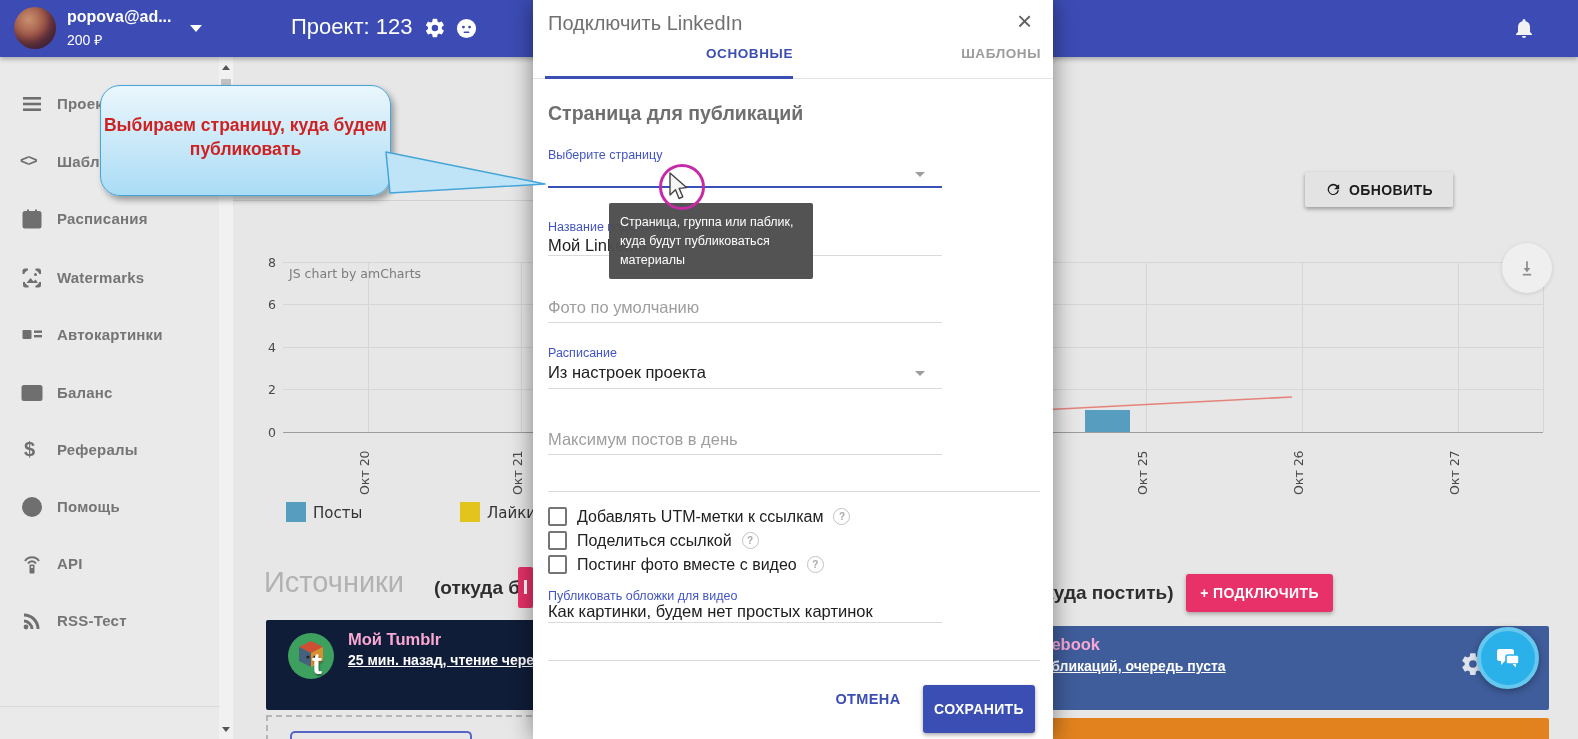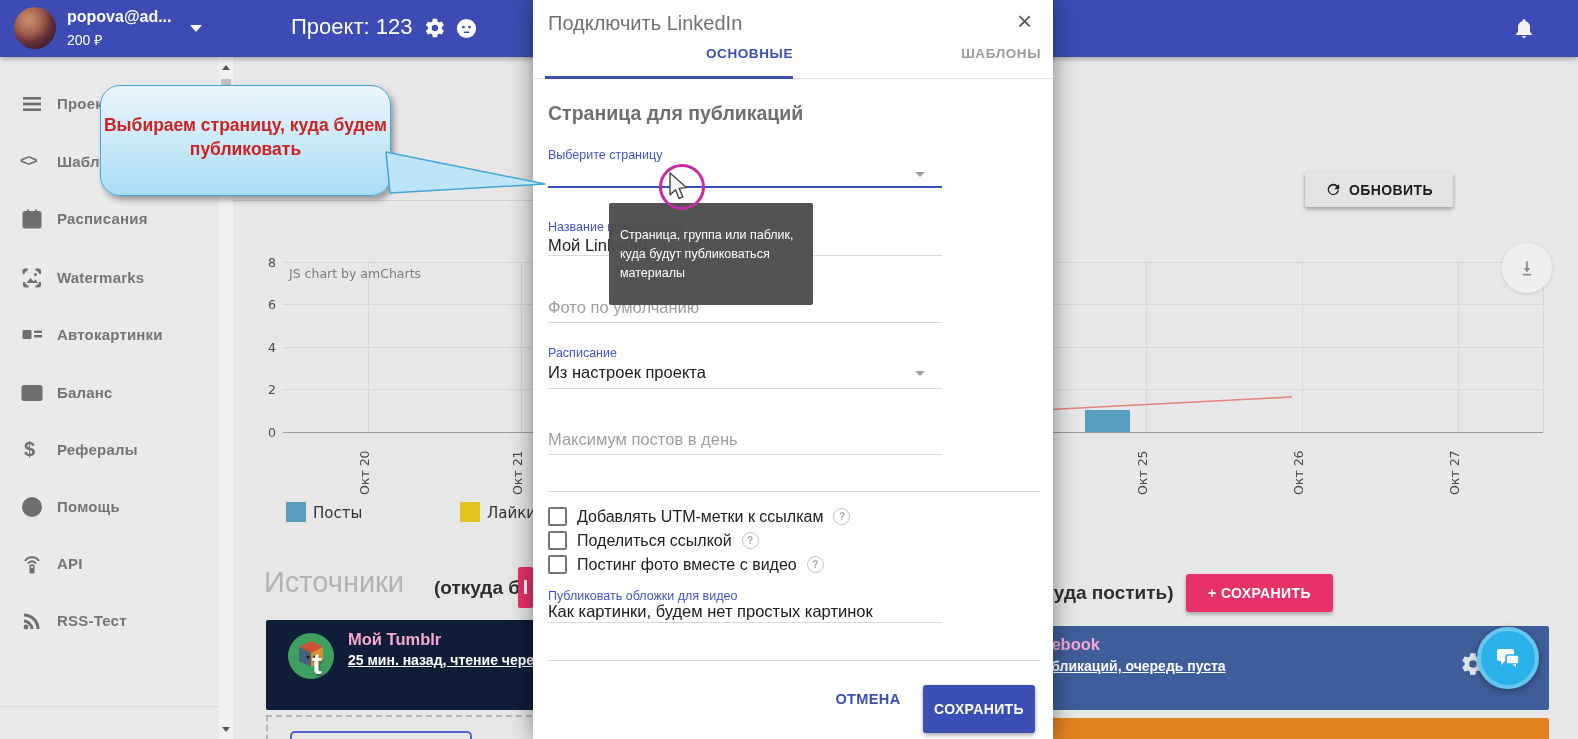--- a/index.html
+++ b/index.html
@@ -67,21 +67,21 @@
   .cb-row{position:absolute;left:15px;display:flex;align-items:center;gap:10px;}
   .cb-box{width:15px;height:15px;border:2px solid #757575;border-radius:2px;background:#fff;cursor:pointer;}
   .cb-lbl{font-size:16px;color:#202020;}
   .cb-help{width:15px;height:15px;border:1.5px solid #c2c2c2;border-radius:50%;font-size:10px;color:#a8a8a8;
     display:flex;align-items:center;justify-content:center;font-weight:bold;}
   .m-cancel{position:absolute;left:295px;top:691px;width:80px;text-align:center;font-size:14.5px;font-weight:bold;color:#3b4eb4;letter-spacing:.4px;cursor:pointer;}
   .m-save{position:absolute;left:390px;top:685px;width:112px;height:48px;background:#3b4eb4;border-radius:3px;
     color:#fff;font-size:14px;font-weight:bold;letter-spacing:.4px;display:flex;align-items:center;justify-content:center;
     box-shadow:0 2px 4px rgba(0,0,0,.35);cursor:pointer;}
   .m-tooltip{position:absolute;left:76px;top:203px;width:182px;background:rgba(77,77,77,.97);color:#fff;
-    font-size:12.5px;line-height:1.5;padding:23px 11px;border-radius:2px;z-index:6;}
+    font-size:12.5px;line-height:1.5;padding:10px 11px;border-radius:2px;z-index:6;}
   
   .ring{left:659px;top:164px;width:40px;height:40px;border:3px solid #c62aa6;border-radius:50%;z-index:45;}
   .fab{left:1477px;top:627px;width:54px;height:54px;border-radius:50%;background:#2bb1ea;border:4px solid #66c7ef;
     box-shadow:0 2px 7px rgba(0,0,0,.35);z-index:25;display:flex;align-items:center;justify-content:center;cursor:pointer;}
   .dl-fab{left:1502px;top:243px;width:50px;height:50px;border-radius:50%;background:#efefef;
     box-shadow:0 1px 4px rgba(0,0,0,.12);display:flex;align-items:center;justify-content:center;cursor:pointer;}
 </style>
 </head>
 <body>
 
@@ -160,21 +160,21 @@
         <div style="position:absolute;left:24px;top:14px;color:#fff;font-size:30px;font-weight:bold;text-shadow:1px 2px 2px rgba(0,0,0,.4);">t</div>
       </div>
       <div class="card-title" style="left:82px;top:10px;">Мой Tumblr</div>
       <div class="card-status" style="left:82px;top:32px;">25 мин. назад, чтение через</div>
     </div>
 
     <div class="abs" style="left:266px;top:658px;width:562px;height:24px;border:2px dashed #b5b5b5;border-bottom:none;"></div>
     <div class="abs" style="left:290px;top:674px;width:178px;height:8px;border:2px solid #5566c8;border-bottom:none;border-radius:5px 5px 0 0;"></div>
 
     <div class="abs h-sub" style="left:1038px;top:525px;">(куда постить)</div>
-    <div class="abs btn-pink" style="left:1186px;top:517px;width:147px;height:38px;">+ СОХРАНИТЬ</div>
+    <div class="abs btn-pink" style="left:1186px;top:517px;width:147px;height:38px;">+ ПОДКЛЮЧИТЬ</div>
 
     <div class="abs" style="left:1040px;top:569px;width:509px;height:84px;background:#3f5d9b;border-radius:2px;">
       <div class="card-title" style="left:-17px;top:9px;">Facebook</div>
       <div class="card-status" style="left:-5px;top:32px;">публикаций, очередь пуста</div>
       <svg style="position:absolute;left:420px;top:25px;" width="26" height="26" viewBox="0 0 24 24" fill="#dfe3ee">
           <path d="M19.4 13c.04-.33.06-.66.06-1s-.02-.67-.07-1l2.1-1.65a.5.5 0 0 0 .12-.64l-2-3.46a.5.5 0 0 0-.6-.22l-2.49 1a7.3 7.3 0 0 0-1.73-1l-.38-2.65A.5.5 0 0 0 13.9 2h-4a.5.5 0 0 0-.5.42l-.38 2.65c-.63.26-1.2.6-1.73 1l-2.49-1a.5.5 0 0 0-.6.22l-2 3.46a.5.5 0 0 0 .12.64L4.4 11c-.05.33-.07.66-.07 1s.02.67.07 1l-2.1 1.65a.5.5 0 0 0-.12.64l2 3.46c.14.24.42.33.6.22l2.49-1c.53.4 1.1.74 1.73 1l.38 2.65c.04.24.25.42.5.42h4c.25 0 .46-.18.5-.42l.38-2.65a7.3 7.3 0 0 0 1.73-1l2.49 1c.23.1.46 0 .6-.22l2-3.46a.5.5 0 0 0-.12-.64L19.4 13zM11.9 15.5a3.5 3.5 0 1 1 0-7 3.5 3.5 0 0 1 0 7z"></path>
         </svg>
     </div>
     <div class="abs" style="left:1040px;top:661px;width:509px;height:21px;background:#e1821f;border-radius:2px 2px 0 0;"></div>
   </div>

